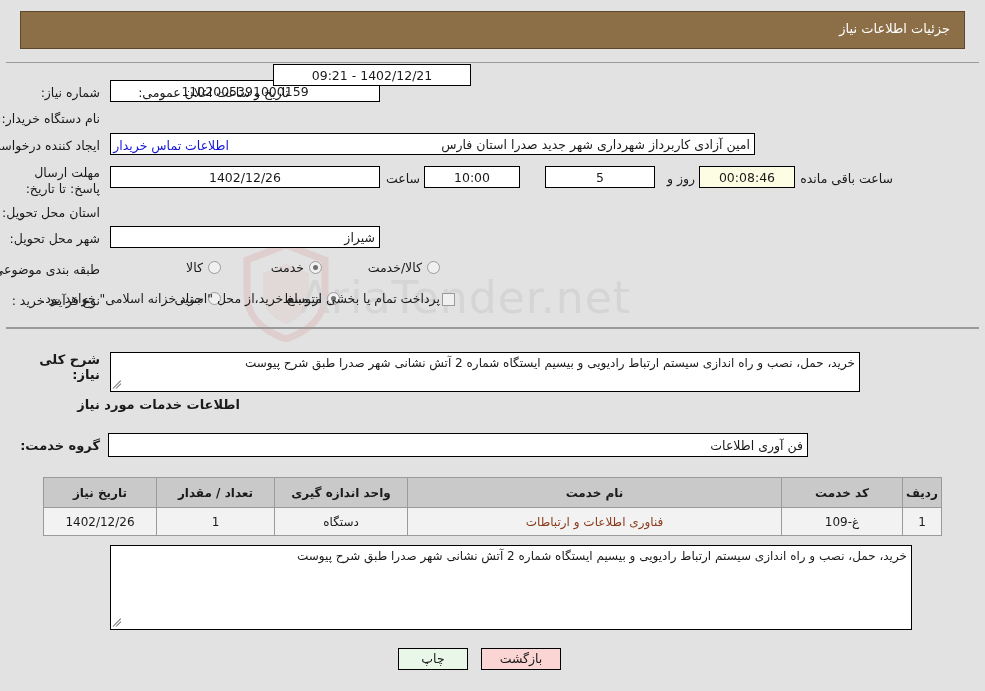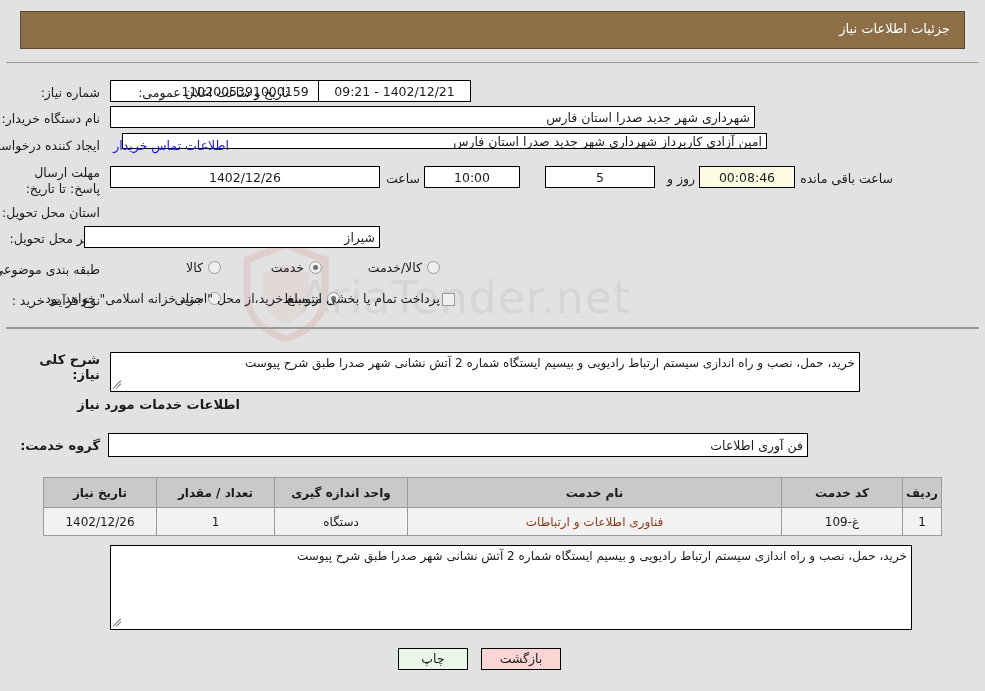--- a/index.html
+++ b/index.html
@@ -262,31 +262,28 @@
   </div>
 
   <div class="panel"></div>
 
   <div class="lbl" style="right:885px; top:85px;text-align:center;">شماره نیاز:</div>
   <div class="fld ctr num" style="right:605px; top:80px; width:270px; height:22px;">
     <span class="v">1102005391000159</span>
   </div>
 
   <div class="lbl" style="right:696px; top:85px;text-align:right;">تاریخ و ساعت اعلان عمومی:</div>
-  <div class="fld ctr num" style="right:514px; top:80px; width:153px; height:22px;">
+  <div class="fld ctr num" style="right:514px; top:64px; width:198px; height:22px;">
     <span class="v">09:21 - 1402/12/21</span>
   </div>
 
   <div class="lbl" style="right:885px; top:111px;">نام دستگاه خریدار:</div>
-  <div class="fld" style="right:230px; top:106px; width:645px; height:22px;">
-    <span class="v">شهرداری شهر جدید صدرا استان فارس</span>
-  </div>
 
   <div class="lbl" style="right:885px; top:138px;">ایجاد کننده درخواست:</div>
-  <div class="fld" style="right:218px; top:133px; width:645px; height:16px;padding-left:36px;">
+  <div class="fld" style="right:230px; top:133px; width:645px; height:22px;padding-left:36px;">
     <span class="v">امین آزادی کاربرداز شهرداری شهر جدید صدرا استان فارس</span>
   </div>
   <div class="link" style="right:756px; top:138px;">اطلاعات تماس خریدار</div>
 
   <div class="lbl" style="right:885px; top:165px; line-height:16px; white-space:normal; width:95px;">مهلت ارسال پاسخ: تا تاریخ:</div>
   <div class="fld ctr num" style="right:605px; top:166px; width:270px; height:22px;">
     <span class="v">1402/12/26</span>
   </div>
   <div class="lbl" style="right:565px; top:171px;">ساعت</div>
   <div class="fld ctr num" style="right:465px; top:166px; width:96px; height:22px;">
@@ -297,21 +294,21 @@
   </div>
   <div class="lbl" style="right:290px; top:171px;">روز و</div>
   <div class="fld ctr num cream" style="right:190px; top:166px; width:96px; height:22px;">
     <span class="v">00:08:46</span>
   </div>
   <div class="lbl" style="right:92px; top:171px;">ساعت باقی مانده</div>
 
   <div class="lbl" style="right:885px; top:205px;">استان محل تحویل:</div>
 
   <div class="lbl" style="right:885px; top:231px;">شهر محل تحویل:</div>
-  <div class="fld" style="right:605px; top:226px; width:296px; height:22px;">
+  <div class="fld" style="right:605px; top:226px; width:270px; height:22px;">
     <span class="v">شیراز</span>
   </div>
 
   <div class="lbl" style="right:885px; top:262px;">طبقه بندی موضوعی:</div>
   <div class="radio-wrap" style="right:764px; top:260px;">
     <span class="radio"></span>
     <span class="rl">کالا</span>
   </div>
   <div class="radio-wrap" style="right:663px; top:260px;">
     <span class="radio on"></span>

